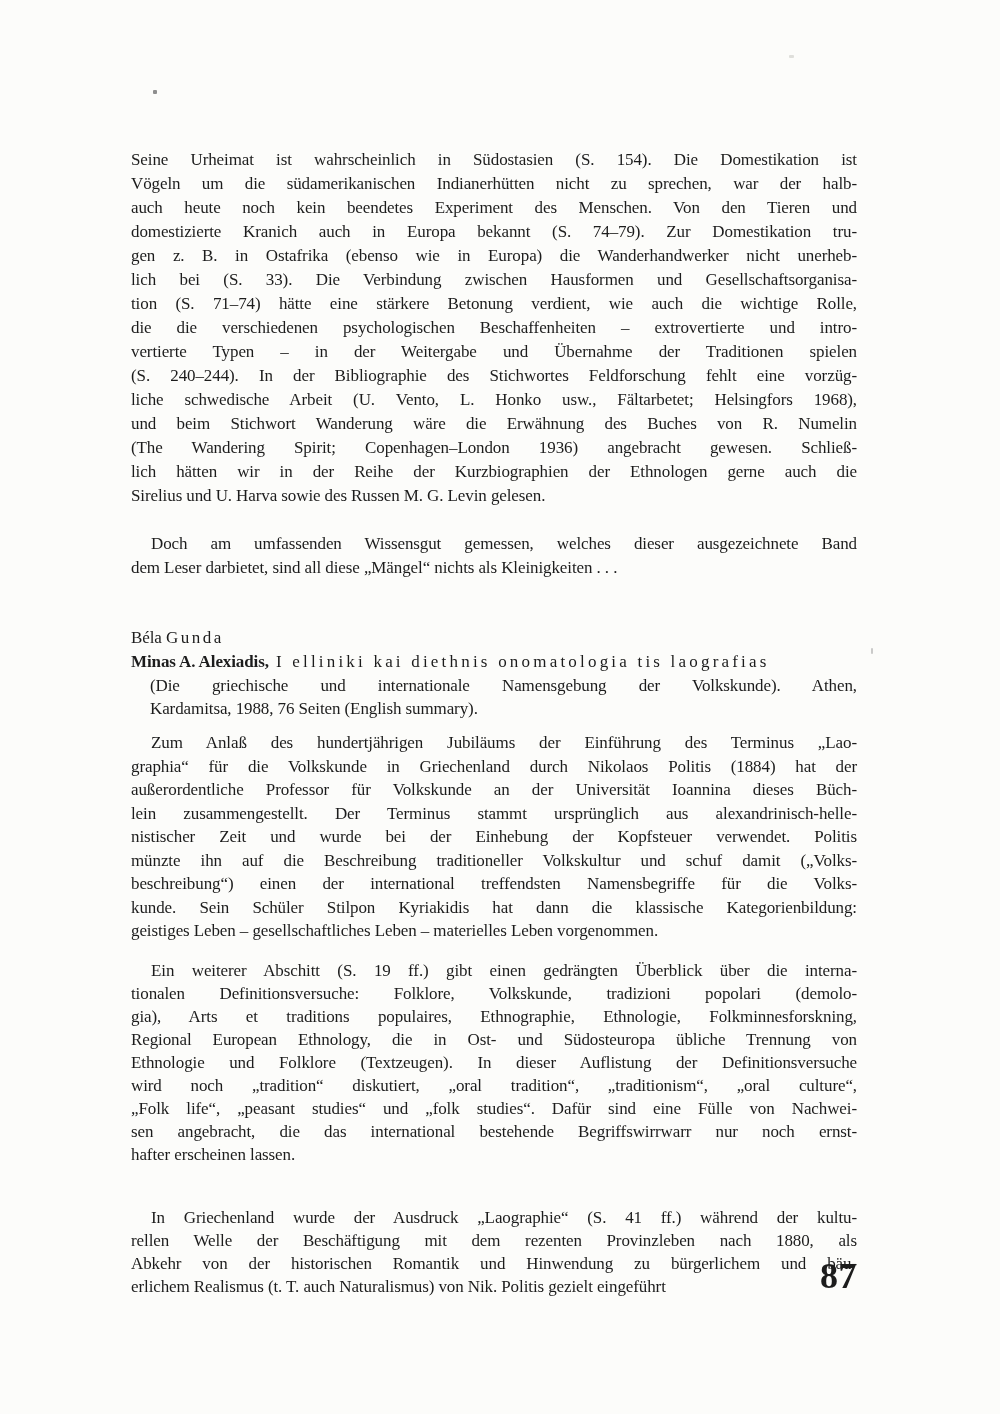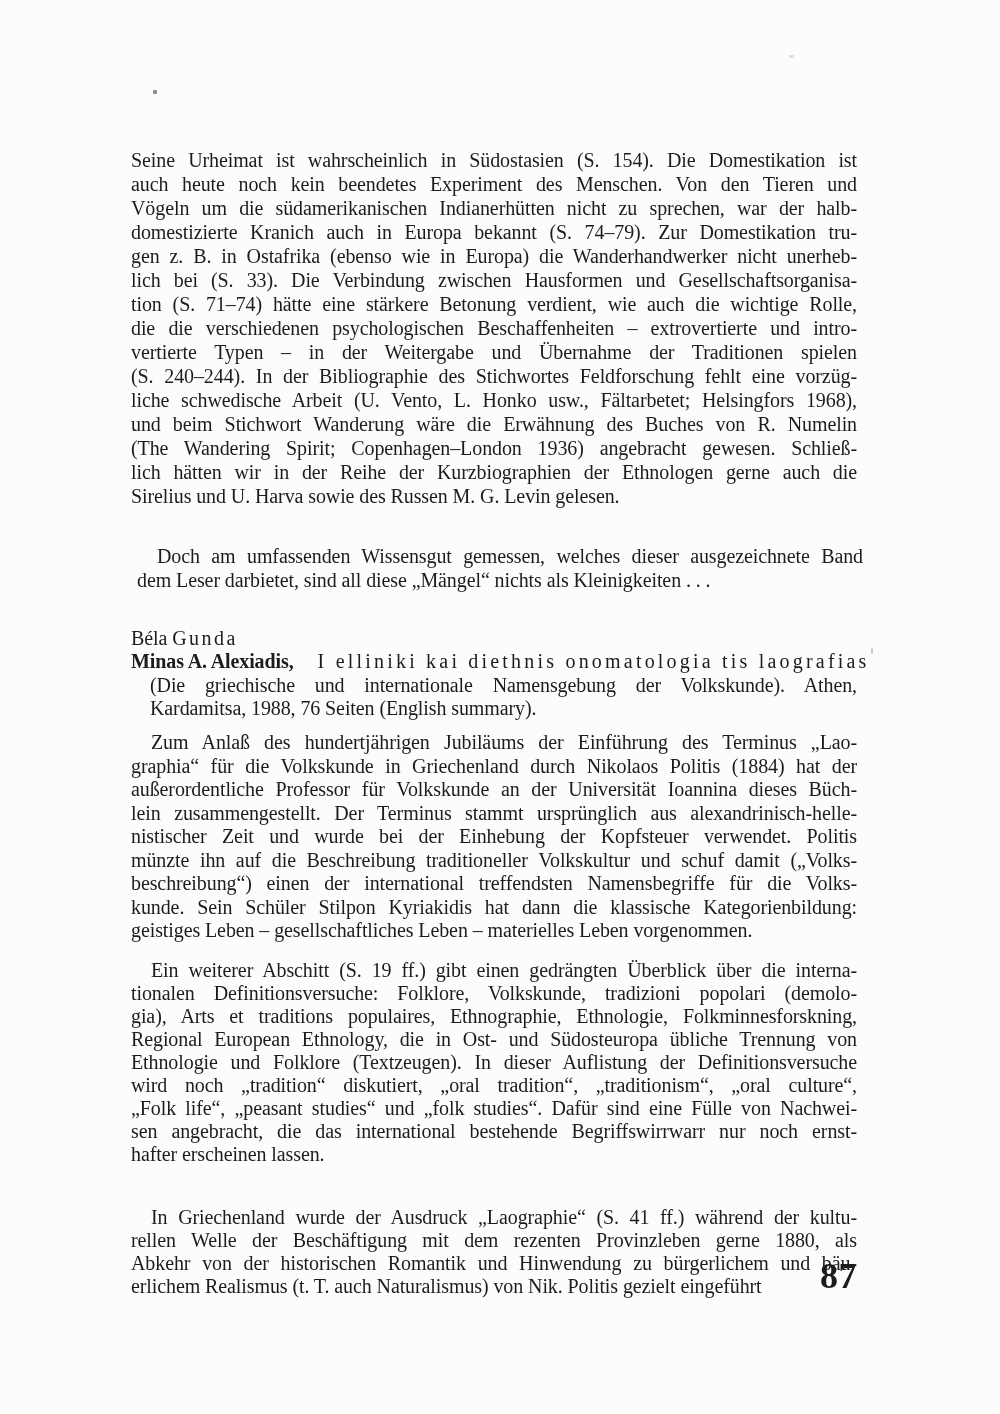--- a/index.html
+++ b/index.html
@@ -13,76 +13,76 @@
     overflow: hidden;
   }
   .page {
     position: absolute;
     inset: 0;
   }
   .block {
     position: absolute;
     left: 131px;
     width: 726px;
-    font-size: 20px;
+    font-size: 17px;
     letter-spacing: -0.1px;
     line-height: 24px;
   }
   
   .tl {
     text-align: justify;
     text-align-last: justify;
     text-justify: inter-word;
     white-space: nowrap;
   }
   .tl-last {
     text-align: left;
     text-align-last: auto;
     white-space: normal;
   }
   .indent-first .tl:first-child { text-indent: 20px; }
 
   #p1  { top: 148px; line-height: 24px; }
-  #p2  { top: 544px; line-height: 24px; margin-left: 6px; }
+  #p2  { top: 532px; line-height: 24px; }
   #sig { top: 586px; line-height: 24px; text-align: left; margin-top: 40px; }
   #heading { top: 650px; line-height: 23.5px; }
   #p3  { top: 731px; line-height: 23.5px; }
   #p4  { top: 951px; line-height: 23px; margin-top: 8px; }
   #p5  { top: 1206px; line-height: 23px; font-family: Liberation Serif, serif; }
   #pagenum {
     top: 1261px;
     text-align: right;
     font-size: 36px;
     letter-spacing: 0.5px;
     line-height: 30px;
     font-weight: bold;
   }
 
   .sig-last { letter-spacing: 2.5px; }
 
   .head-line1 { white-space: nowrap; }
   .head-author { font-weight: 700; }
-  .head-title { letter-spacing: 3.2px; margin-left: 24px; }
+  .head-title { letter-spacing: 3.2px; margin-left: 7px; }
   .head-cont { padding-left: 19px; }
 
   
   .speck { position: absolute; border-radius: 1px; }
   #speck1 { left: 153px; top: 90px; width: 4px; height: 4px; background: #6a6a6a; opacity: .75; }
   #speck2 { left: 871px; top: 648px; width: 2px; height: 6px; background: #a9a9a9; opacity: .6; }
   #speck3 { left: 789px; top: 55px; width: 5px; height: 3px; background: #d7d7d3; opacity: .8; }
 </style>
 </head>
 <body>
 
 <div class="page">
 
   <div id="p1" class="block">
       <div class="tl">Seine Urheimat ist wahrscheinlich in Südostasien (S. 154). Die Domestikation ist</div>
+      <div class="tl">Vögeln um die südamerikanischen Indianerhütten nicht zu sprechen, war der halb-</div>
       <div class="tl">auch heute noch kein beendetes Experiment des Menschen. Von den Tieren und</div>
-      <div class="tl">Vögeln um die südamerikanischen Indianerhütten nicht zu sprechen, war der halb-</div>
       <div class="tl">domestizierte Kranich auch in Europa bekannt (S. 74–79). Zur Domestikation tru-</div>
       <div class="tl">gen z. B. in Ostafrika (ebenso wie in Europa) die Wanderhandwerker nicht unerheb-</div>
       <div class="tl">lich bei (S. 33). Die Verbindung zwischen Hausformen und Gesellschaftsorganisa-</div>
       <div class="tl">tion (S. 71–74) hätte eine stärkere Betonung verdient, wie auch die wichtige Rolle,</div>
       <div class="tl">die die verschiedenen psychologischen Beschaffenheiten – extrovertierte und intro-</div>
       <div class="tl">vertierte Typen – in der Weitergabe und Übernahme der Traditionen spielen</div>
       <div class="tl">(S. 240–244). In der Bibliographie des Stichwortes Feldforschung fehlt eine vorzüg-</div>
       <div class="tl">liche schwedische Arbeit (U. Vento, L. Honko usw., Fältarbetet; Helsingfors 1968),</div>
       <div class="tl">und beim Stichwort Wanderung wäre die Erwähnung des Buches von R. Numelin</div>
       <div class="tl">(The Wandering Spirit; Copenhagen–London 1936) angebracht gewesen. Schließ-</div>
@@ -129,21 +129,21 @@
       <div class="tl">Regional European Ethnology, die in Ost- und Südosteuropa übliche Trennung von</div>
       <div class="tl">Ethnologie und Folklore (Textzeugen). In dieser Auflistung der Definitionsversuche</div>
       <div class="tl">wird noch „tradition“ diskutiert, „oral tradition“, „traditionism“, „oral culture“,</div>
       <div class="tl">„Folk life“, „peasant studies“ und „folk studies“. Dafür sind eine Fülle von Nachwei-</div>
       <div class="tl">sen angebracht, die das international bestehende Begriffswirrwarr nur noch ernst-</div>
       <div class="tl tl-last">hafter erscheinen lassen.</div>
     </div>
 
   <div id="p5" class="block indent-first">
       <div class="tl">In Griechenland wurde der Ausdruck „Laographie“ (S. 41 ff.) während der kultu-</div>
-      <div class="tl">rellen Welle der Beschäftigung mit dem rezenten Provinzleben gerne 1880, als</div>
+      <div class="tl">rellen Welle der Beschäftigung mit dem rezenten Provinzleben nach 1880, als</div>
       <div class="tl">Abkehr von der historischen Romantik und Hinwendung zu bürgerlichem und bäu-</div>
       <div class="tl tl-last">erlichem Realismus (t. T. auch Naturalismus) von Nik. Politis gezielt eingeführt</div>
     </div>
 
   <div id="pagenum" class="block">87</div>
 
   <div id="speck1" class="speck"></div>
   <div id="speck2" class="speck"></div>
   <div id="speck3" class="speck"></div>
 

